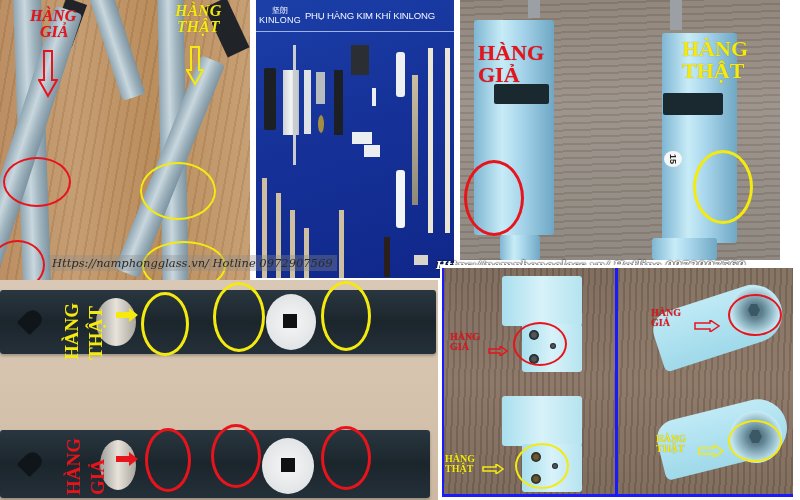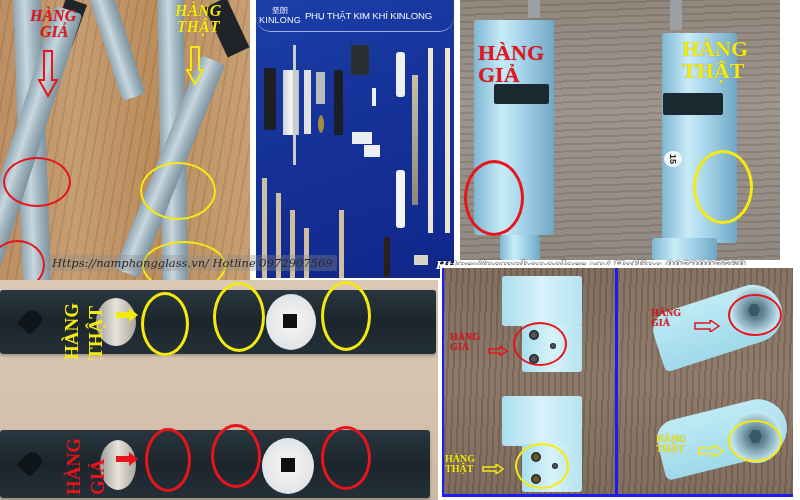--- a/index.html
+++ b/index.html
@@ -25,21 +25,21 @@
     .label.yellow-t { color: #f5ea10; }
     .label.italic { font-style: italic; }
 
     .arrow-down { position: absolute; }
 
     
     #p2 { left: 250px; top: 0; width: 210px; height: 278px; background: #ffffff; }
     #board { position: absolute; left: 6px; top: 0; width: 198px; height: 278px;
       background: linear-gradient(160deg, #1b3fa8 0%, #16339a 40%, #10278a 100%); }
     #board-header { position: absolute; left: 0; top: 0; width: 198px; height: 32px; border-bottom: 1px solid #9fb2e8;
-      display: flex; align-items: center; padding-left: 3px; gap: 4px; border-radius: 15px; }
+      display: flex; align-items: center; padding-left: 3px; gap: 4px; }
     .brand-block { display: flex; flex-direction: column; align-items: center; color: #f4f6ff; font-family: "Liberation Sans", sans-serif; }
     .brand-cn { font-size: 8px; line-height: 9px; }
     .brand-en { font-size: 9px; line-height: 10px; letter-spacing: 0.2px; }
     .board-title { color: #f4f6ff; font-family: "Liberation Sans", sans-serif; font-size: 9.6px; white-space: nowrap; letter-spacing: -0.2px; }
     .hw { position: absolute; }
 
     
     #p3 { left: 460px; top: 0; width: 340px; height: 270px; background: #ffffff; }
     #p3-photo { position: absolute; left: 0; top: 0; width: 320px; height: 260px;
       background: linear-gradient(180deg, #8d8278 0%, #9a9189 40%, #8c857d 100%); }
@@ -121,21 +121,21 @@
   <div class="ellipse yellow" style="left:142px; top:241px; width:84px; height:50px; border-width:2px;"></div>
 </div>
 
 <div class="panel" id="p2">
   <div id="board">
     <div id="board-header">
       <div class="brand-block">
         <span class="brand-cn">坚朗</span>
         <span class="brand-en">KINLONG</span>
       </div>
-      <span class="board-title">PHỤ THẬT KIM KHÍ KINLONG</span>
+      <span class="board-title">PHỤ HÀNG KIM KHÍ KINLONG</span>
     </div>
 
     <div class="hw" style="left:8px; top:68px; width:12px; height:62px; background:#1c1f24; border-radius:2px;"></div>
     <div class="hw" style="left:27px; top:70px; width:16px; height:65px; background:linear-gradient(90deg,#cfd3d6,#f2f4f5,#b8bdc1);"></div>
     <div class="hw" style="left:37px; top:45px; width:3px; height:120px; background:#c9cdd0;"></div>
     <div class="hw" style="left:48px; top:70px; width:7px; height:64px; background:#dfe2e4;"></div>
     <div class="hw" style="left:60px; top:72px; width:9px; height:32px; background:#b7bcbf;"></div>
     <div class="hw" style="left:62px; top:115px; width:6px; height:18px; background:#a58d40; border-radius:50%;"></div>
     <div class="hw" style="left:78px; top:70px; width:9px; height:65px; background:#1c1f24;"></div>
     <div class="hw" style="left:95px; top:45px; width:18px; height:30px; background:#2b2e33;"></div>

